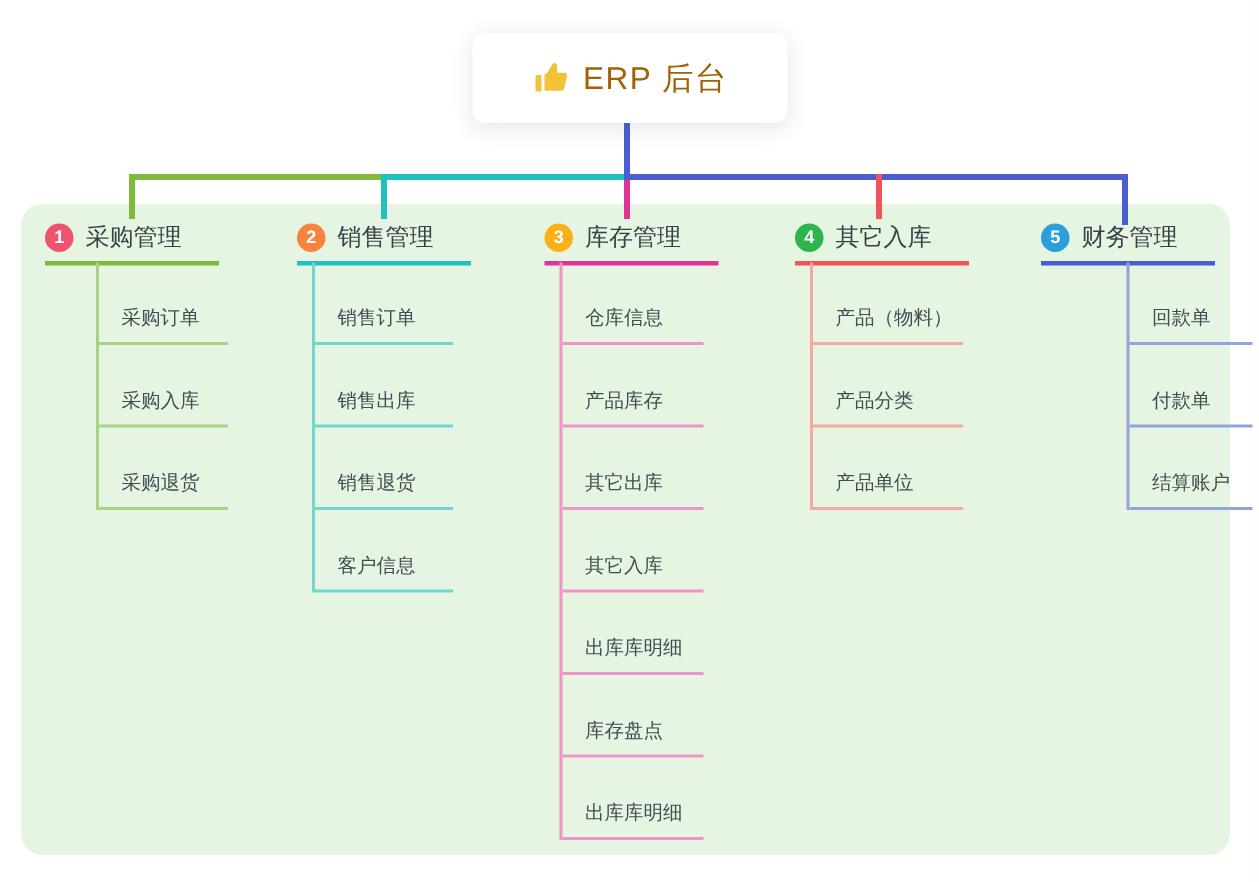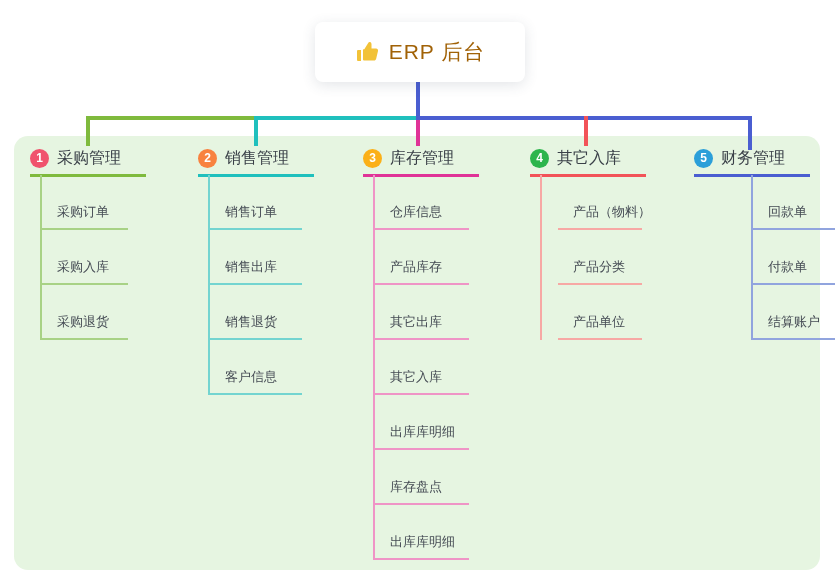--- a/index.html
+++ b/index.html
@@ -57,33 +57,33 @@
   .hdr-rule { position:absolute; left:0; top:28px; width:116px; height:3px; }
 
   .kids { position:absolute; left:10px; top:29px; border-left:2px solid; }
   .kid  { height:55px; position:relative; border-bottom:2px solid; }
   .kid-label {
     position:absolute; left:15px; bottom:7px;
     font-size:13px; color:#454b54; white-space:nowrap;
   }
 
   .b1 .hdr-rule { background:#7fba3d; }
-  .b1 .kids { border-color:#a8d285; width:88px; }
+  .b1 .kids { border-color:#a8d285; width:88px;margin-left:24px; }
   .b1 .kid  { border-color:#a8d285; }
 
   .b2 .hdr-rule { background:#1fc0bd; }
   .b2 .kids { border-color:#73d4d0; width:94px; }
   .b2 .kid  { border-color:#73d4d0;padding-left:24px; }
 
   .b3 .hdr-rule { background:#e03397; }
   .b3 .kids { border-color:#ef94c6; width:96px; }
   .b3 .kid  { border-color:#ef94c6; }
 
   .b4 .hdr-rule { background:#f25358; }
-  .b4 .kids { border-color:#f7a8a4; width:102px;padding-left:16px; }
+  .b4 .kids { border-color:#f7a8a4; width:102px; }
   .b4 .kid  { border-color:#f7a8a4; }
 
   .b5 .hdr-rule { background:#4a5ed1; }
   .b5 .kids { border-color:#91a4de; width:84px;margin-left:47px; }
   .b5 .kid  { border-color:#91a4de; }
 
   .badge-1 { background:#f0536d; }
   .badge-2 { background:#f8823f; }
   .badge-3 { background:#fbb018; }
   .badge-4 { background:#2cb54c; }

